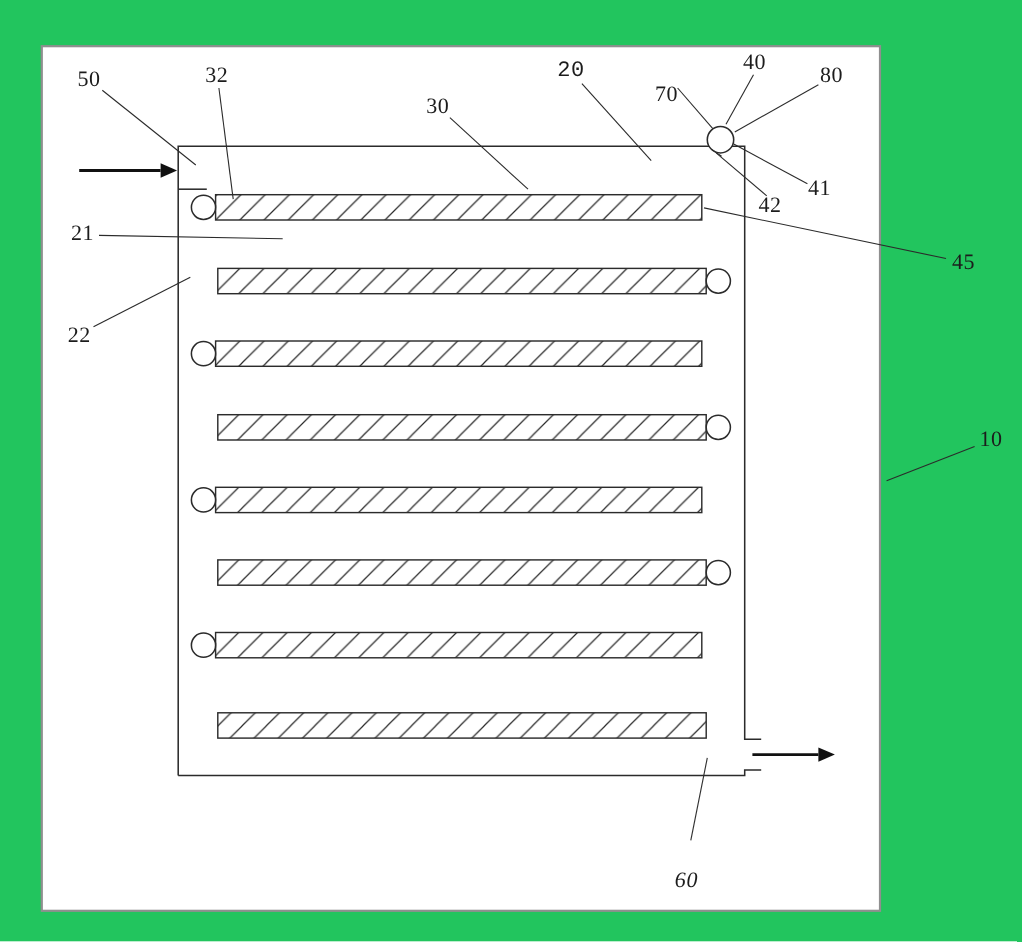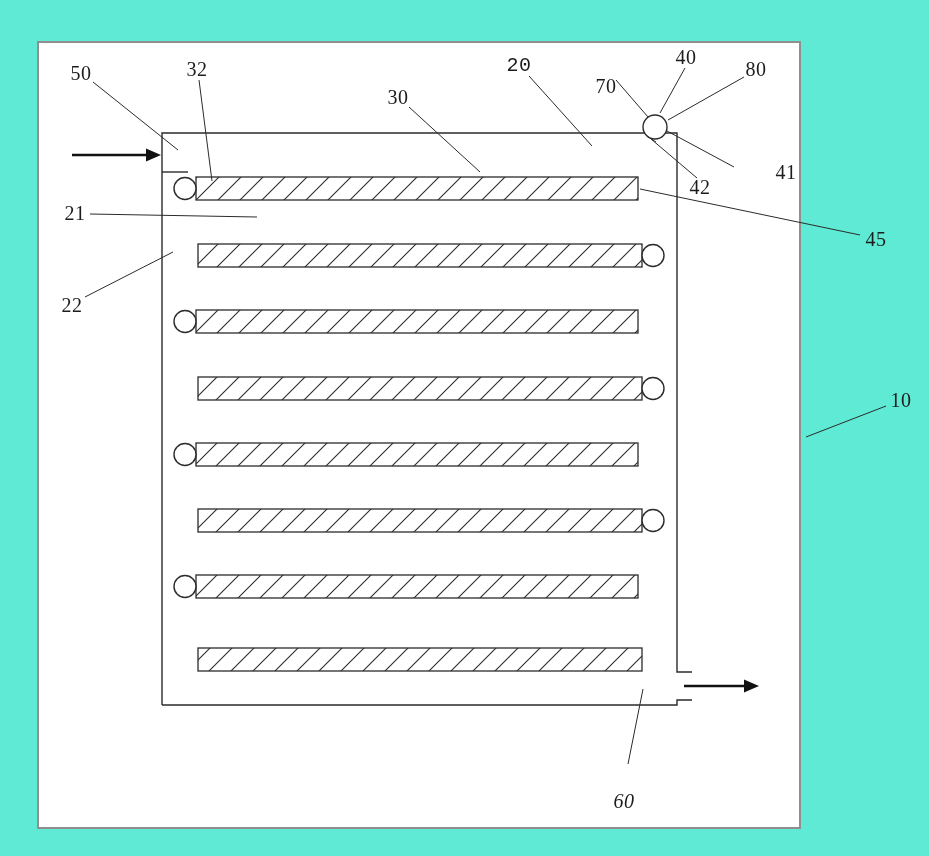--- a/index.html
+++ b/index.html
@@ -4,21 +4,21 @@
 <style>
   html, body {
     margin: 0;
     padding: 0;
     background: #ffffff;
   }
   .stage {
     position: relative;
     width: 929px;
     height: 856px;
-    background: #5eead4;
+    background: #22c55e;
     font-family: "Liberation Serif", "DejaVu Serif", serif;
     overflow: hidden;
   }
   .stage svg {
     position: absolute;
     left: 0;
     top: 0;
   }
   .ref {
     position: absolute;
@@ -130,21 +130,21 @@
     </g>
   </svg>
 
   <div class="ref" style="left:81px;  top:73px;">50</div>
   <div class="ref" style="left:197px; top:69px;">32</div>
   <div class="ref" style="left:398px; top:97px;text-align:center;">30</div>
   <div class="ref" style="left:519px; top:65px;font-family:Liberation Mono, monospace;">20</div>
   <div class="ref" style="left:606px; top:86px;">70</div>
   <div class="ref" style="left:686px; top:57px;">40</div>
   <div class="ref" style="left:756px; top:69px;">80</div>
-  <div class="ref" style="left:745px; top:172px;margin-left:41px;">41</div>
+  <div class="ref" style="left:745px; top:172px;">41</div>
   <div class="ref" style="left:700px; top:187px;">42</div>
   <div class="ref" style="left:876px; top:239px;">45</div>
   <div class="ref" style="left:75px;  top:213px;text-align:right;">21</div>
   <div class="ref" style="left:72px;  top:305px;">22</div>
   <div class="ref" style="left:901px; top:400px;">10</div>
   <div class="ref" style="left:624px; top:801px;font-style:italic;">60</div>
 
 </div>
 
 </body></html>

